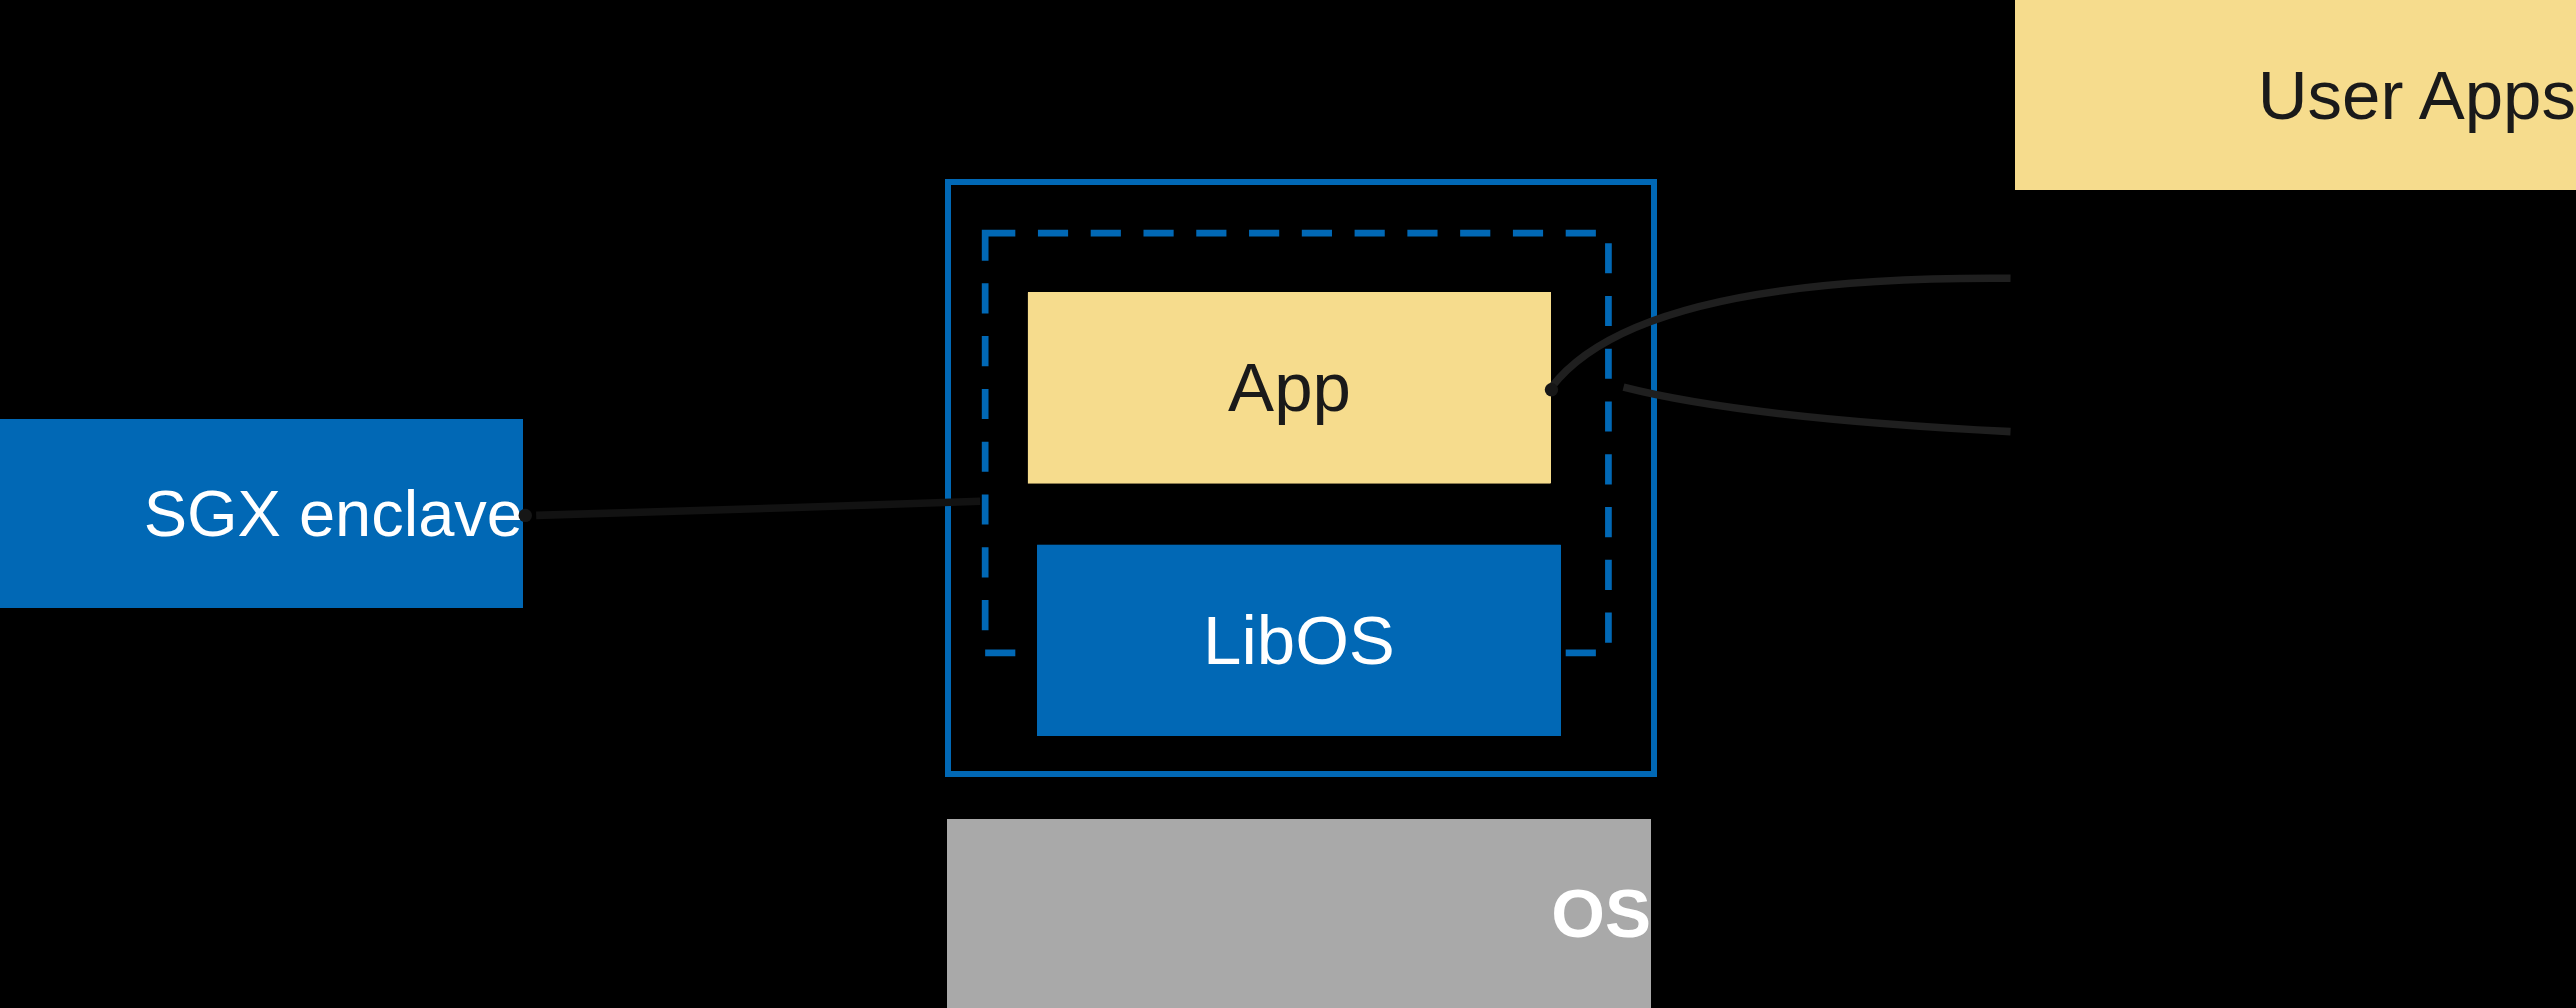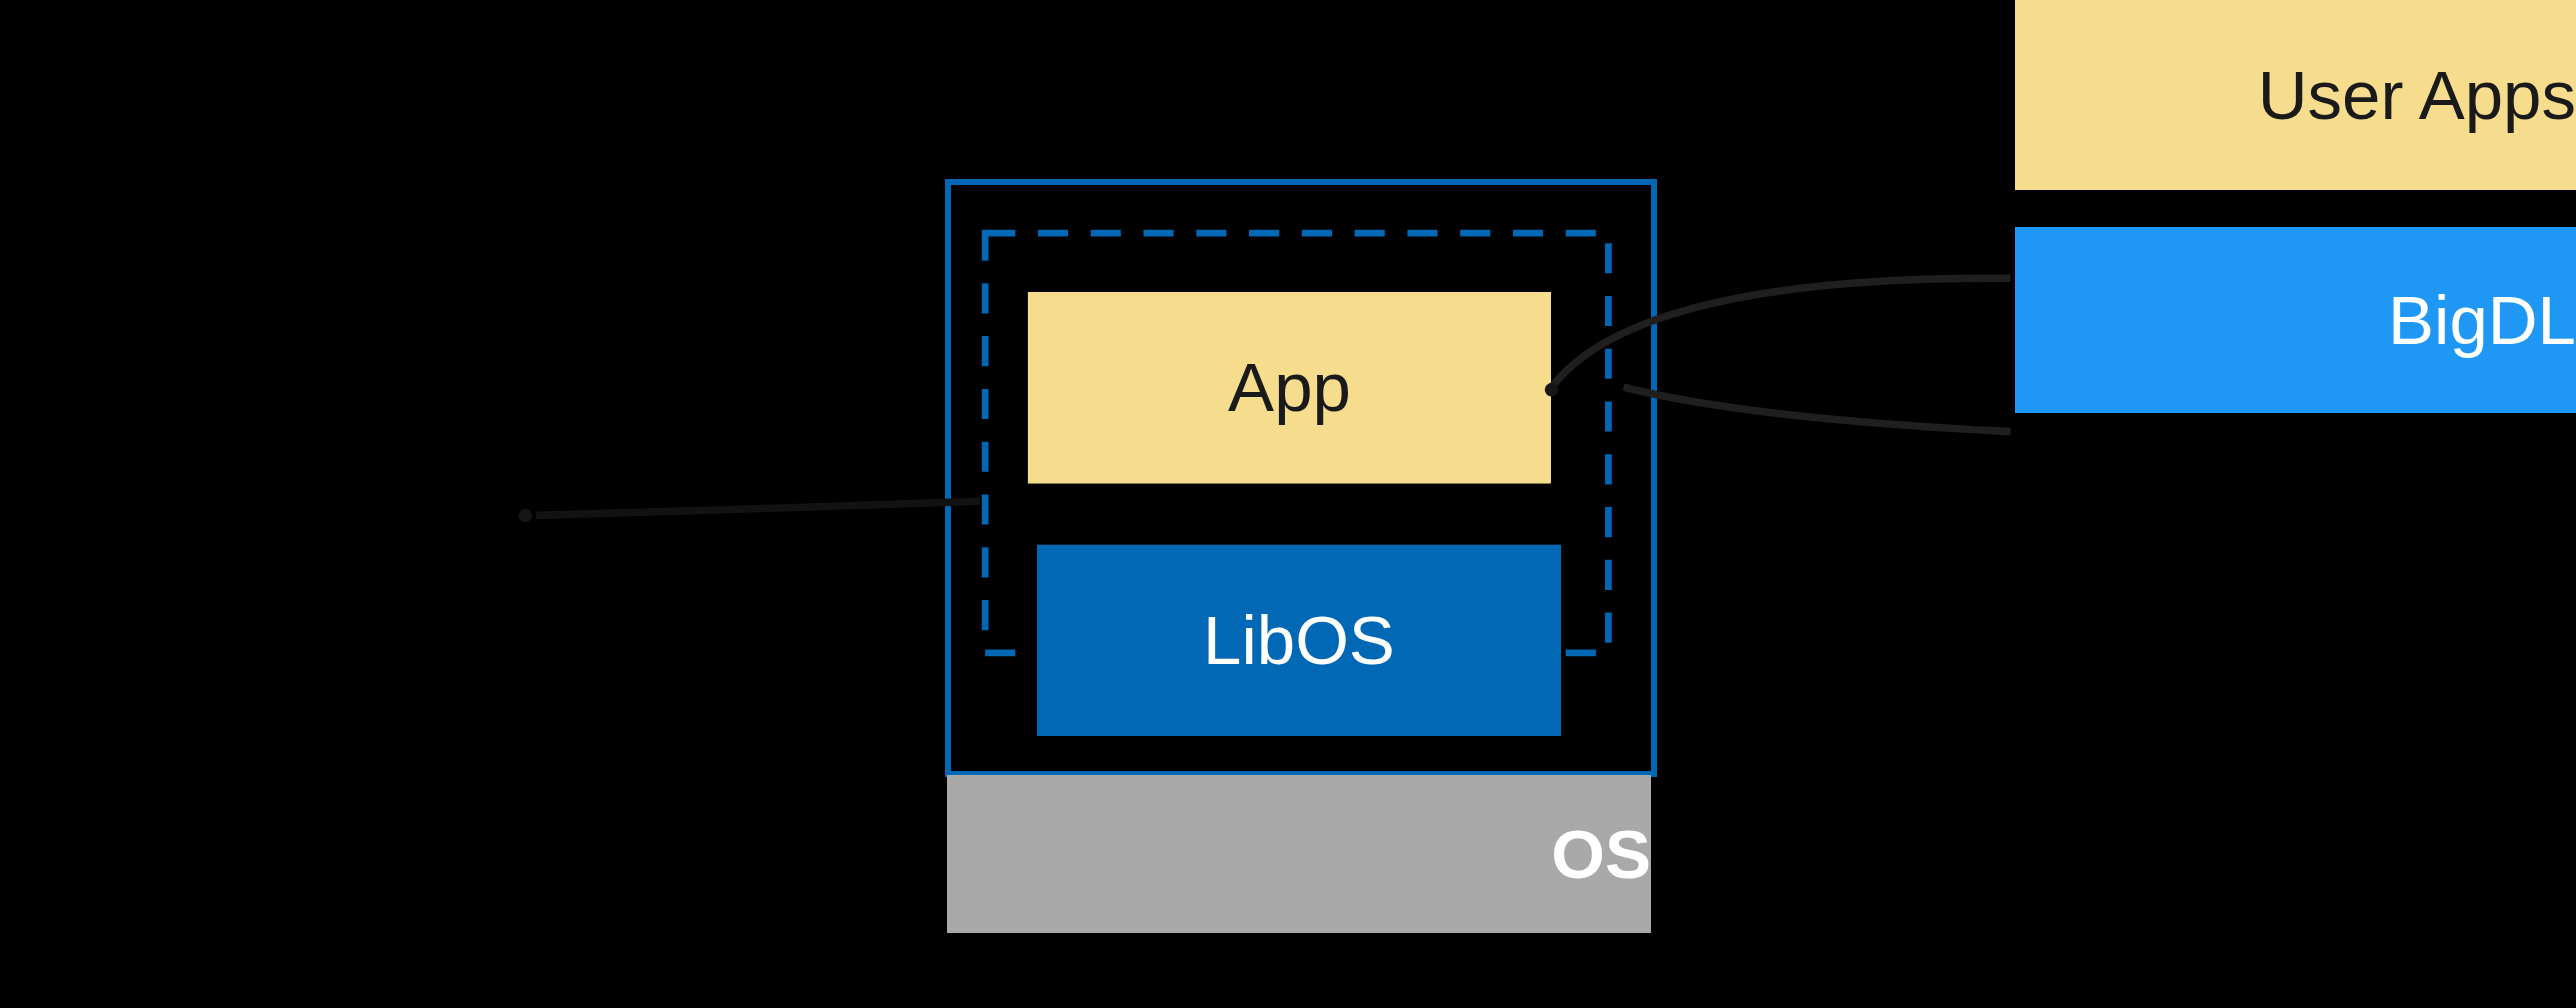--- a/index.html
+++ b/index.html
@@ -28,58 +28,58 @@
   
   .sgx{left:0;top:419px;width:523px;height:189px;background:var(--intel_blue);
        color:var(--text_light);font-size:65px;}
   
   .solid-box{left:945px;top:179px;width:712px;height:598px;
        border:6.7px solid var(--intel_blue);background:transparent;}
   .app{left:1028px;top:292px;width:523px;height:191px;background:var(--yellow);
        color:var(--text_dark);}
   .libos{left:1037px;top:545px;width:524px;height:191px;background:var(--intel_blue);
        color:var(--text_light);}
-  .os{left:947px;top:775px;width:704px;height:158px;background:var(--gray_os);
+  .os{left:947px;top:819px;width:704px;height:189px;background:var(--gray_os);
        color:var(--text_light);font-weight:bold;}
   
   .user-apps{left:2015px;top:0;width:561px;height:190px;background:var(--yellow);
        color:var(--text_dark);}
   .bigdl{left:2015px;top:227px;width:561px;height:186px;background:var(--bright_blue);
        color:var(--text_light);}
   .spark{left:2015px;top:478px;width:561px;height:189px;background:var(--gray_spark);
        color:var(--text_light);}
   svg.overlay{position:absolute;left:0;top:0;width:2576px;height:1009px;pointer-events:none;}
   .dashed-rect{fill:none;stroke:var(--intel_blue);stroke-width:8;stroke-dasharray:36 27;}
   .arrow-path{fill:none;stroke:var(--arrow_dark);stroke-width:9;stroke-linecap:butt;}
   .arrow-path-faint{fill:none;stroke:#121212;stroke-width:9;}
   .arrow-dot{fill:#161616;}
 </style>
 </head>
 <body>
 
 <div class="canvas">
 
+  <div class="box sgx">
+    <span>SGX enclave</span>
+  </div>
 
   <div class="box solid-box"></div>
 
   <div class="box app">
     <span>App</span>
   </div>
   <div class="box libos">
     <span>LibOS</span>
   </div>
   <div class="box os">
     <span>OS</span>
   </div>
 
   <div class="box user-apps">
     <span>User Apps</span>
-  </div>
-  <div class="box bigdl">
-    <span>BigDL</span>
   </div>
 
   <svg class="overlay" viewBox="0 0 3075 1204">
 
     <rect class="dashed-rect" x="1176" y="278" width="744" height="501"></rect>
 
     <rect x="1227" y="349" width="624" height="228" fill="var(--yellow)"></rect>
     <rect x="1238" y="650" width="625" height="228" fill="var(--intel_blue)"></rect>
 
     <path class="arrow-path-faint" d="M 640 615 C 800 611, 1000 604, 1170 598"></path>

